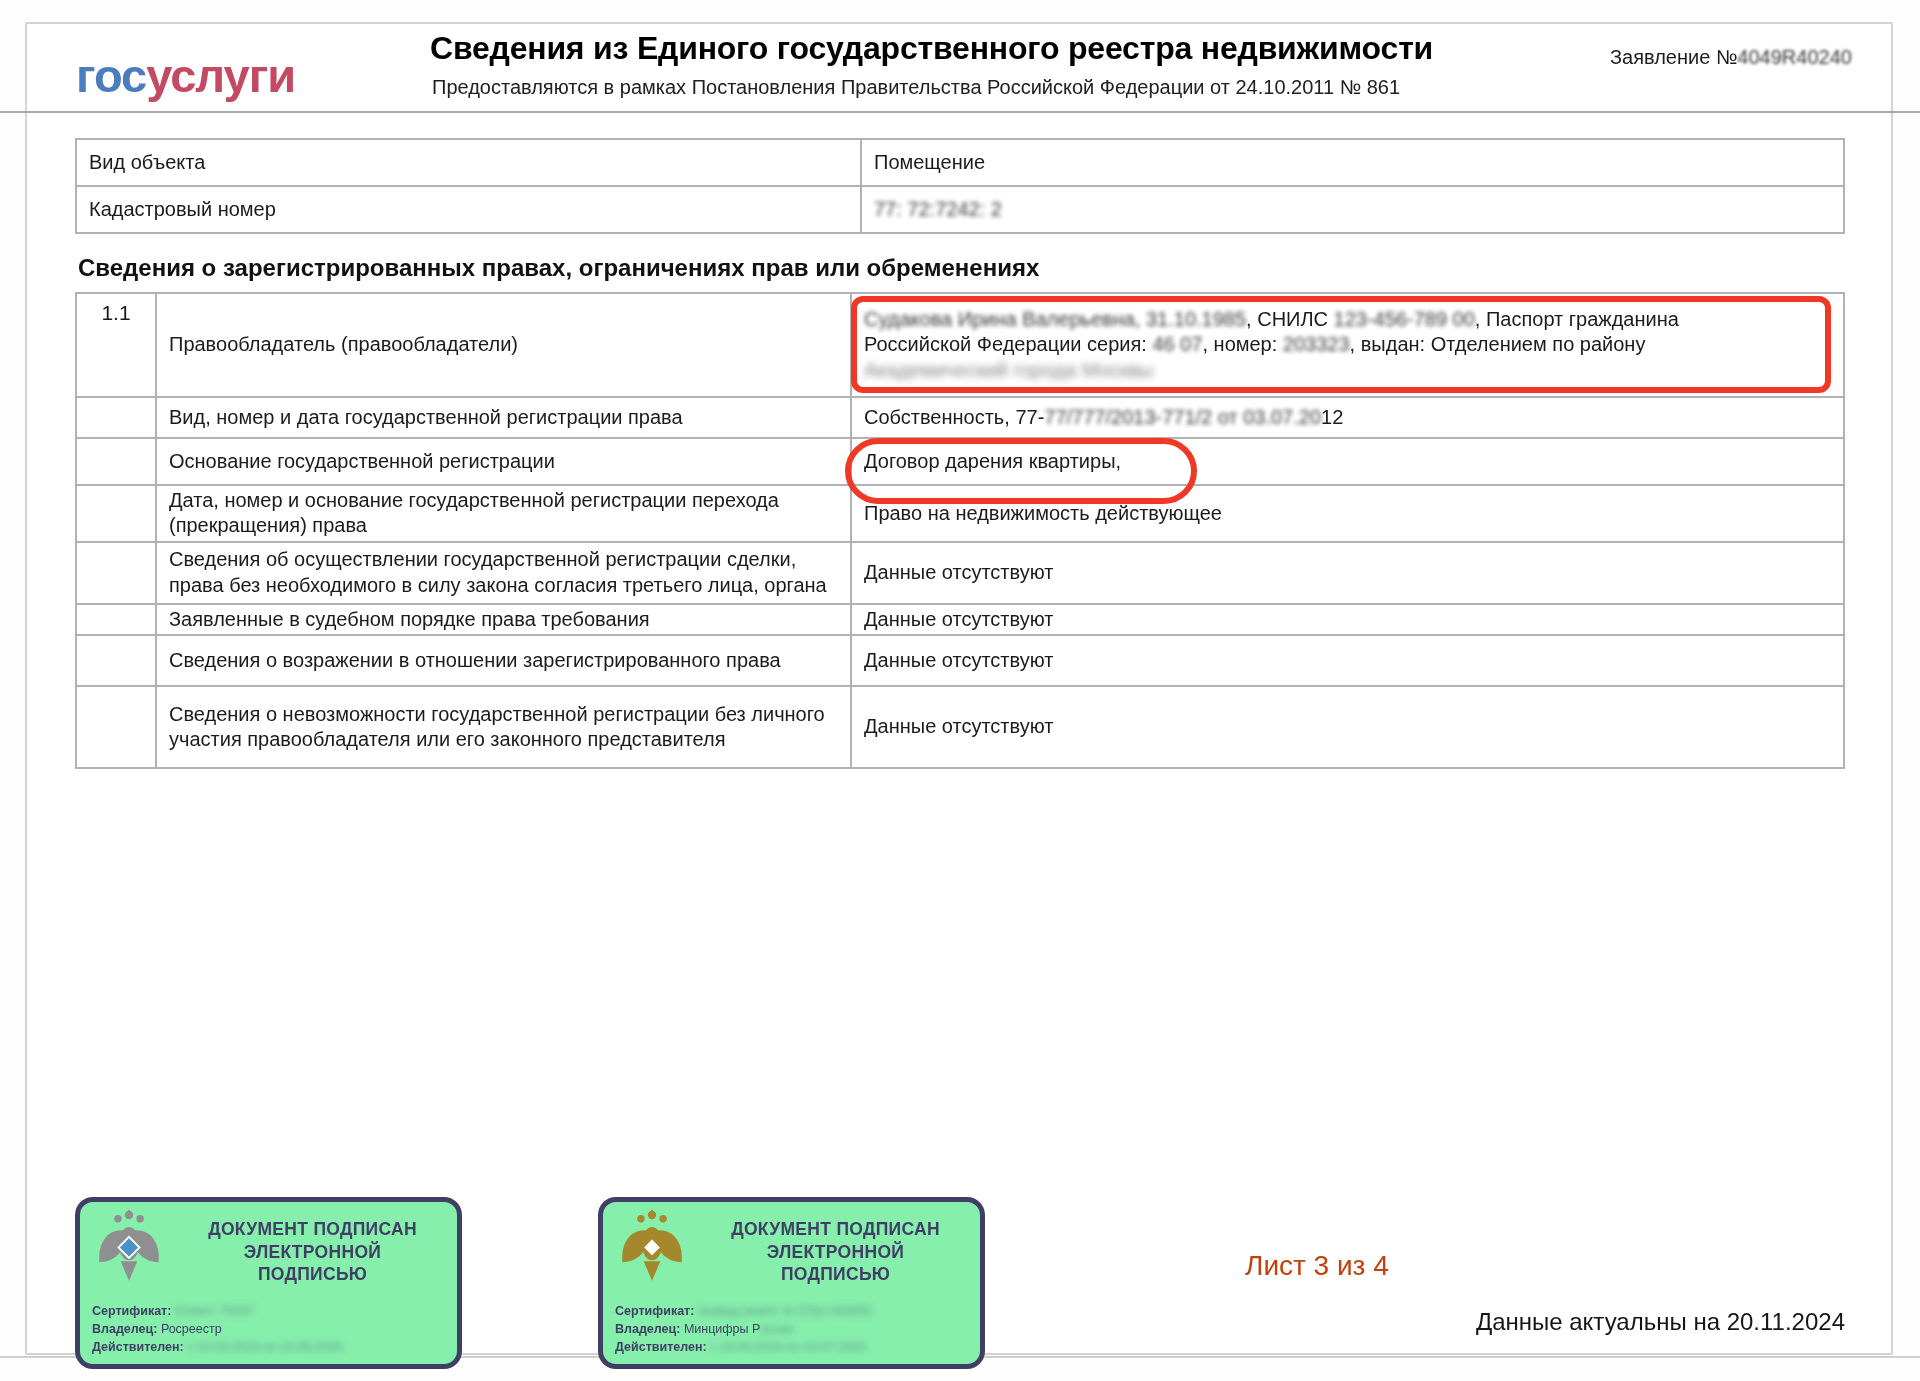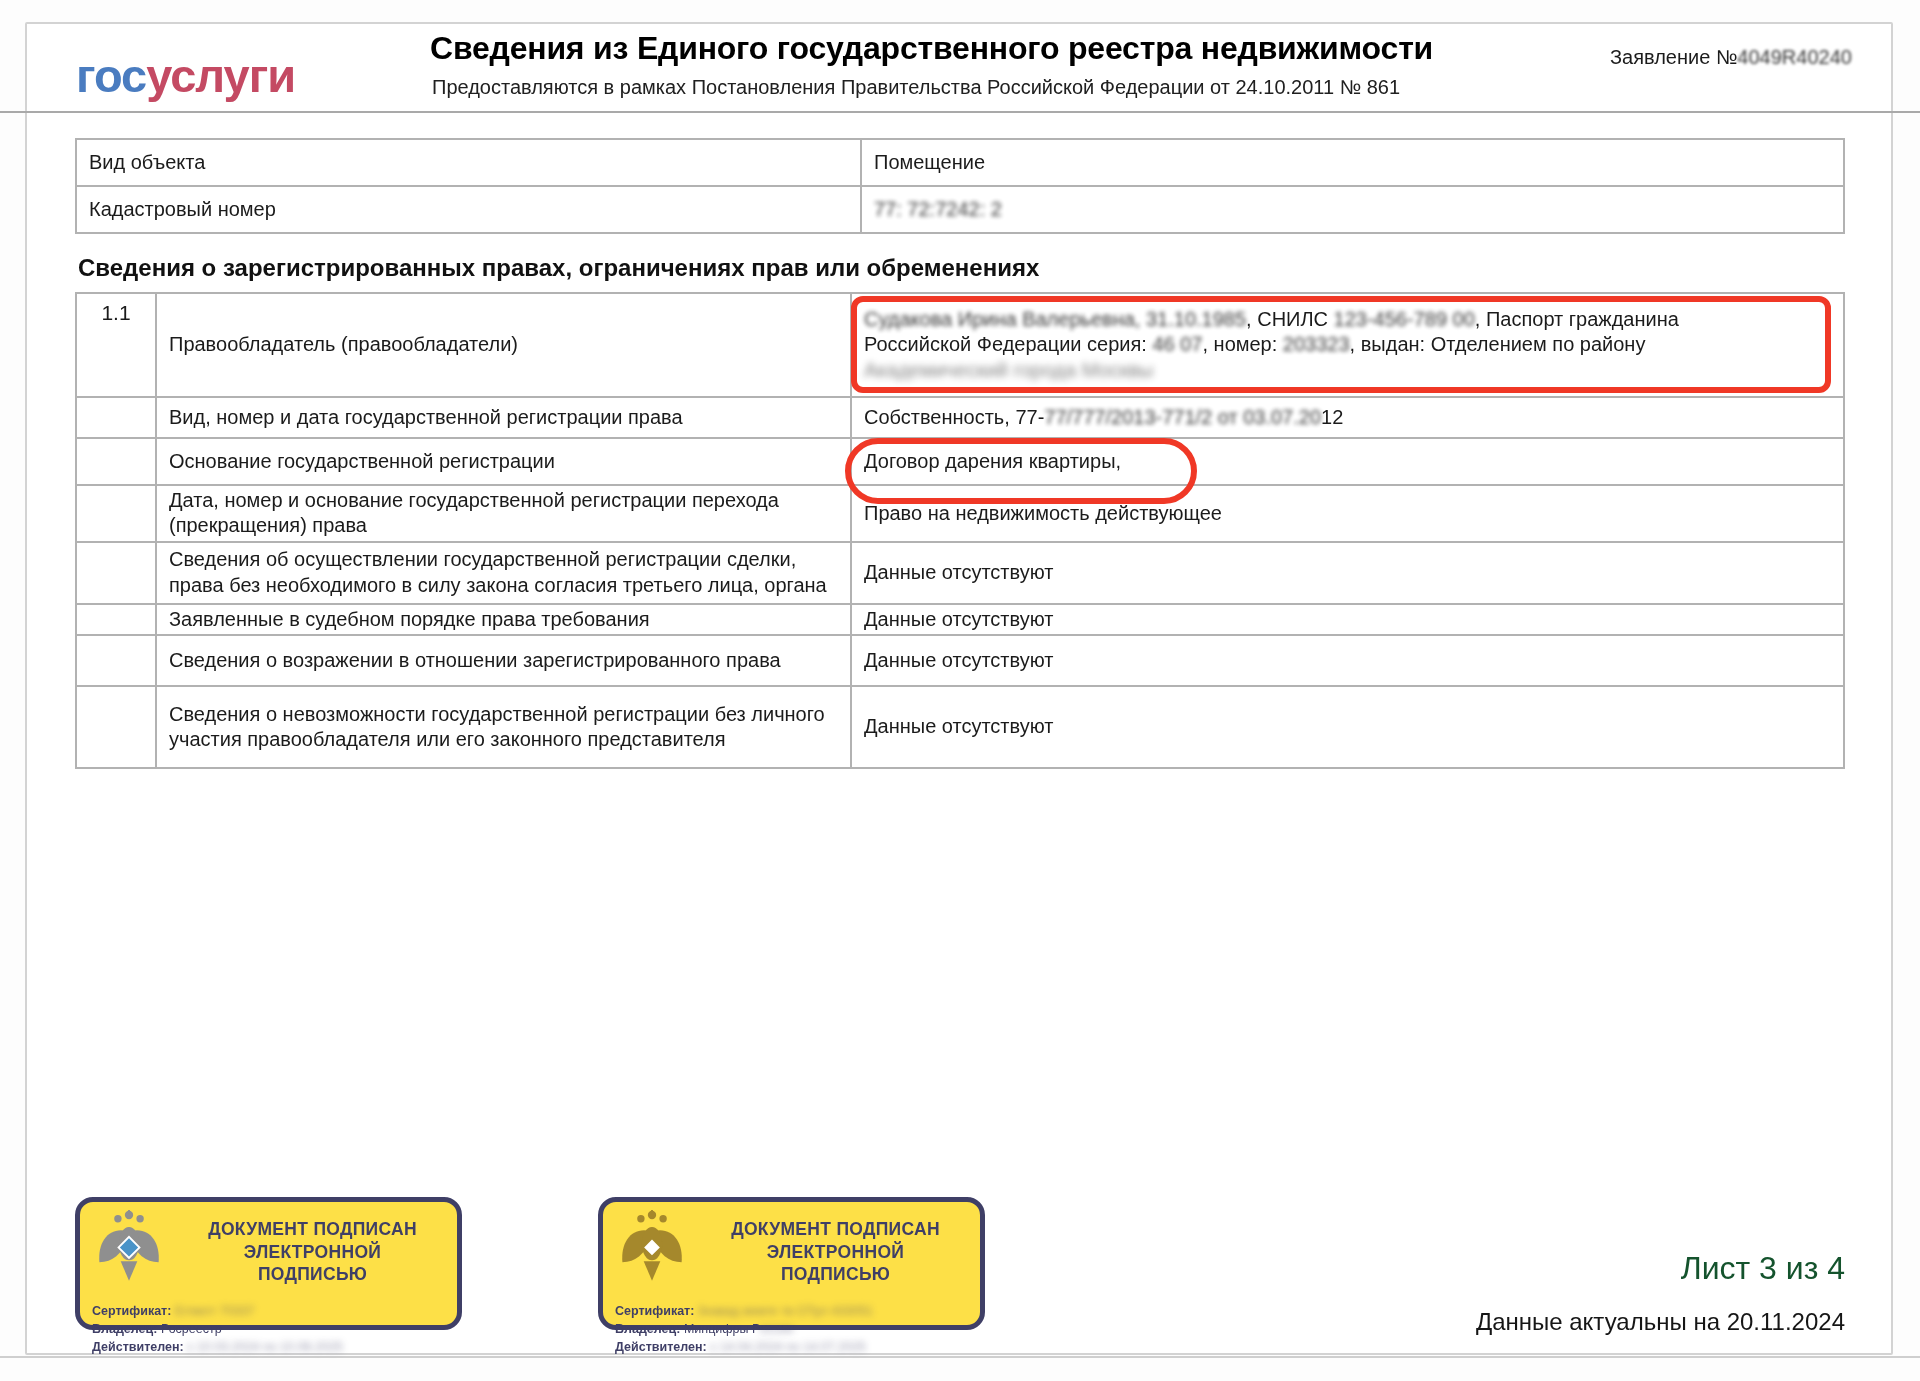--- a/index.html
+++ b/index.html
@@ -37,32 +37,32 @@
   .blur2 { filter:blur(3.6px); opacity:.55; }
   .blur-sm { filter:blur(1.6px); opacity:.9; }
 
   
   .hl-rect { position:absolute; left:851px; top:296px; width:980px; height:97px;
              border:6px solid #f03826; border-radius:12px; pointer-events:none; }
   .hl-oval { position:absolute; left:845px; top:438px; width:352px; height:66px;
              border:6px solid #f03826; border-radius:40px; pointer-events:none; }
 
   
-  .stamp { position:absolute; top:1197px; width:387px; height:133px; background:#fde047;
+  .stamp { position:absolute; top:1197px; width:387px; height:172px; background:#86efac;
            border:5px solid #3f3f66; border-radius:18px; padding:8px 6px 6px 12px; color:#3f3f66; }
   .stamp.s1 { left:75px; }
   .stamp.s2 { left:598px; }
   .stamp-top { display:flex; align-items:center; gap:8px; }
   .stamp-emblem { width:74px; height:84px; flex:0 0 auto; }
   .stamp-title { flex:1; text-align:center; font-weight:bold; font-size:17.5px; line-height:1.28; letter-spacing:.3px; }
   .stamp-lines { margin-top:8px; font-size:12.5px; line-height:1.45; }
   .stamp-lines .lbl { font-weight:bold; }
 
   
-  .footer-sheet { position:absolute; left:1245px; top:1250px; width:600px; text-align:right; font-size:32px; color:#14532d; }
+  .footer-sheet { position:absolute; left:1245px; top:1250px; width:600px; font-size:28px; color:#c2410c; }
   .footer-actual { position:absolute; left:1245px; top:1308px; width:600px; text-align:right; font-size:24px; color:#161616; }
 </style>
 </head>
 <body>
 
 <div class="canvas">
   <div class="page-frame"></div>
   <div class="rule-top"></div>
   <div class="rule-bottom"></div>
 

